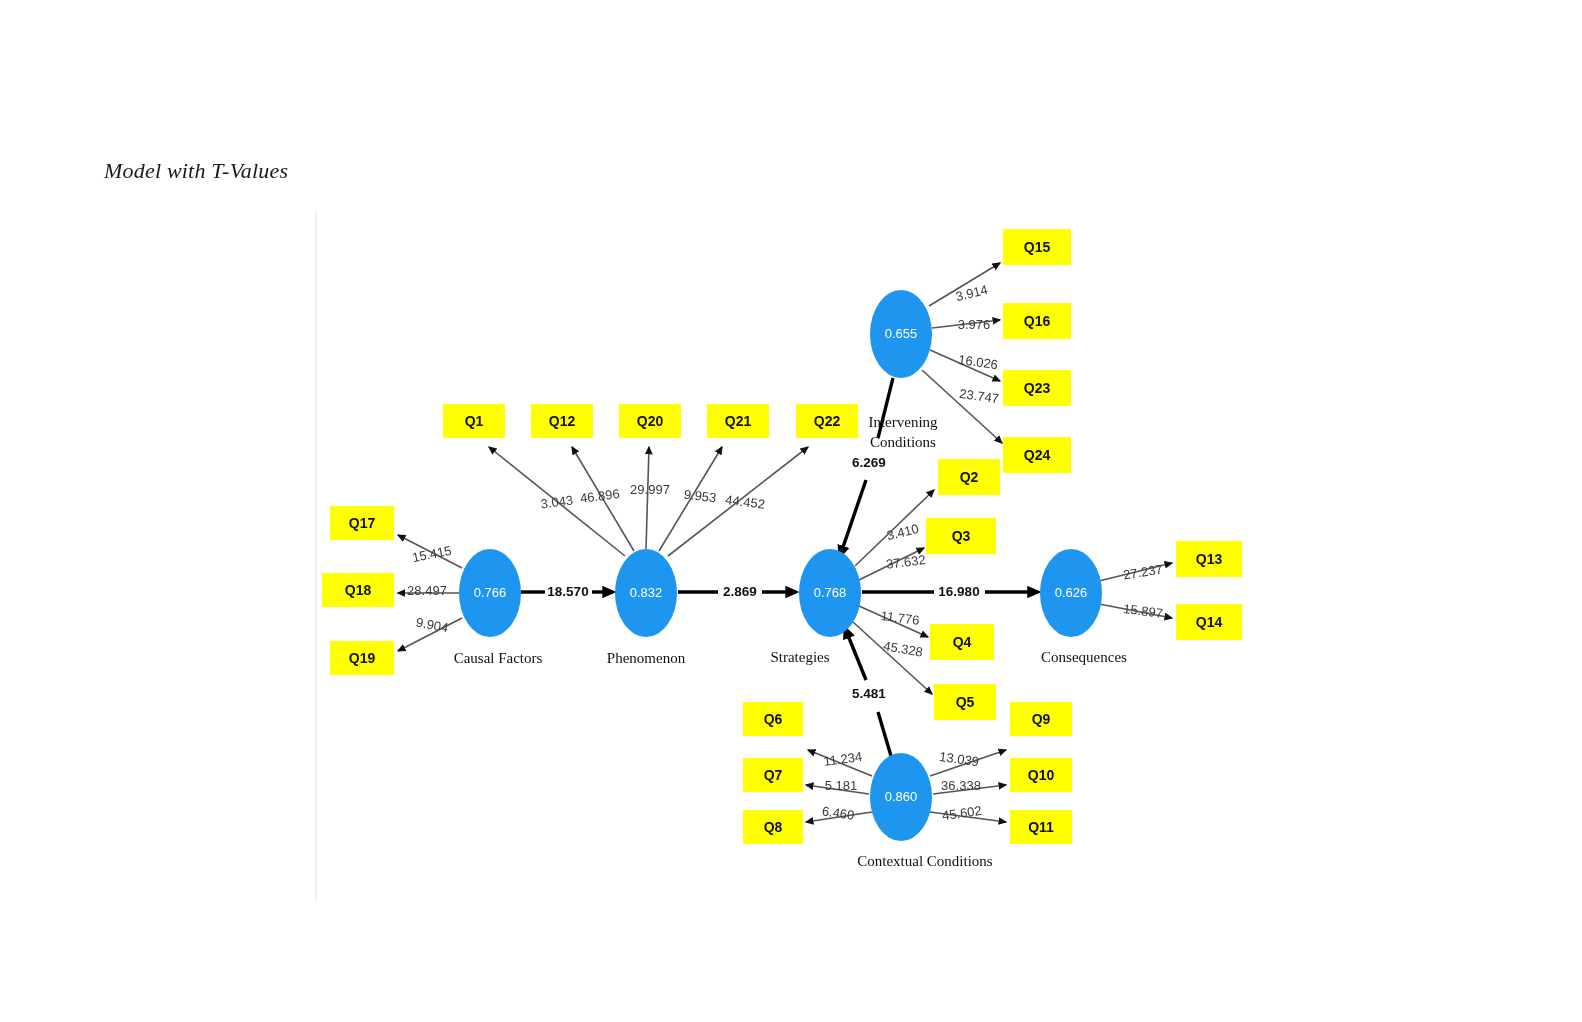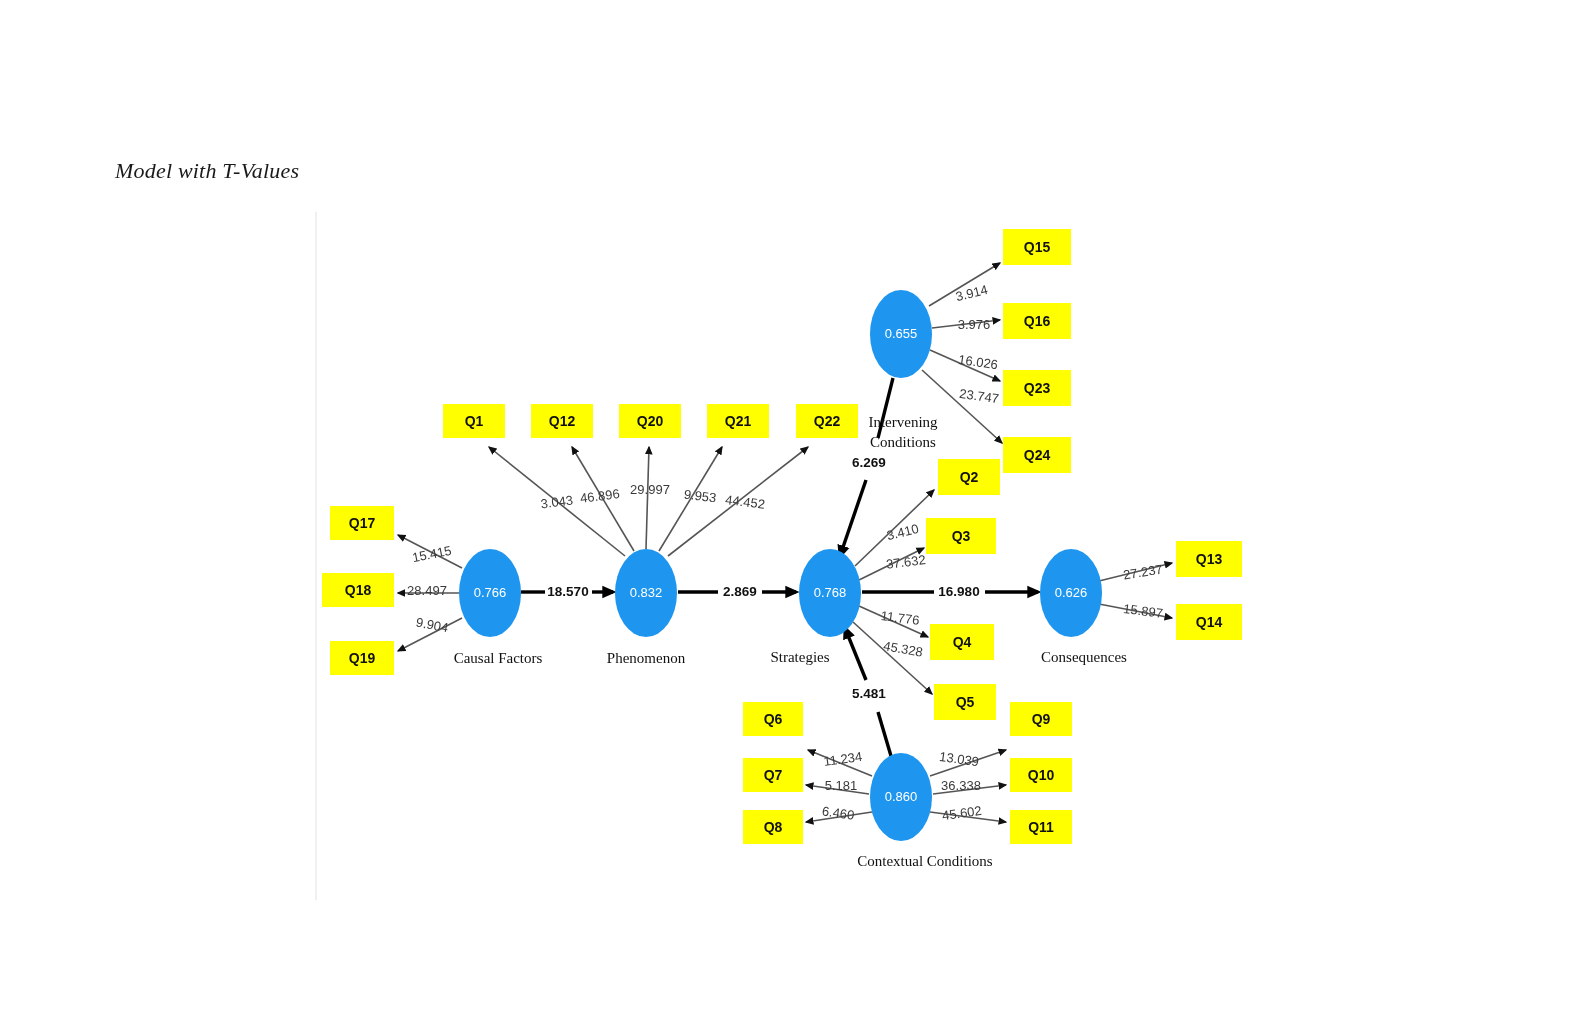--- a/index.html
+++ b/index.html
@@ -9,21 +9,21 @@
   }
   body {
     width: 1582px;
     height: 1022px;
     position: relative;
     font-family: "Liberation Serif", serif;
     overflow: hidden;
   }
   #page-title {
     position: absolute;
-    left: 115px;
+    left: 104px;
     top: 158px;
     font-family: "Liberation Serif", serif;
     font-style: italic;
     font-size: 22px;
     color: #1a1a1a;
     letter-spacing: 0.2px;
     white-space: nowrap;
   }
   #diagram-canvas {
     position: absolute;

